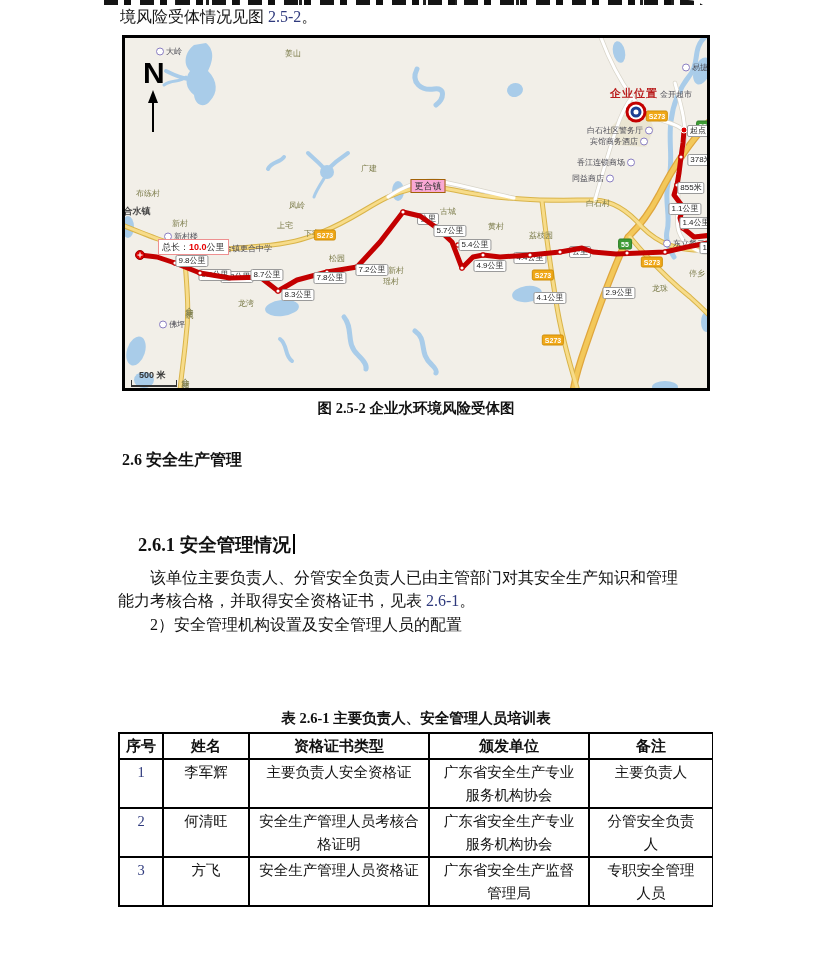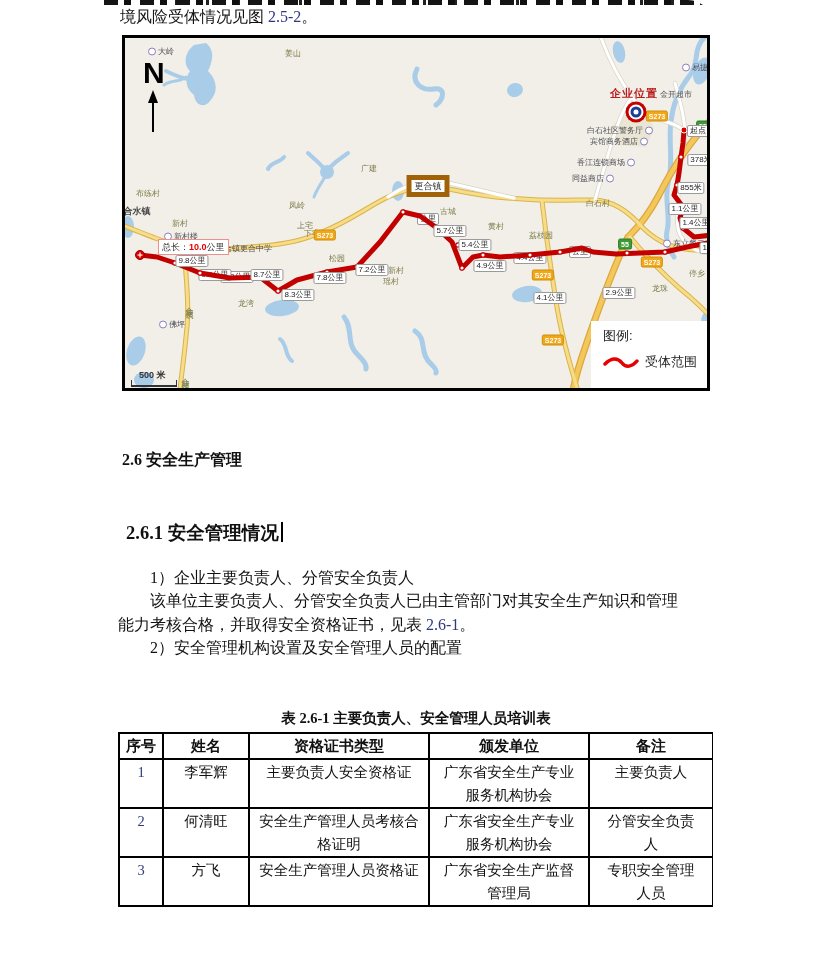--- a/index.html
+++ b/index.html
@@ -23,21 +23,21 @@
   .vl,.mk,.bdg,.vrd,.poi,.town-box,.town-plain{position:absolute;transform:translate(-50%,-50%);white-space:nowrap;}
   .vl{font-size:8px;color:#7c7c4a;}
   .poi{font-size:8px;color:#4c4c55;display:flex;align-items:center;gap:2px;}
   .poi-ic{display:inline-block;width:6px;height:6px;border:1px solid #8a7ec2;border-radius:50%;background:#fff;}
   .mk{font-size:8px;color:#222;background:#fff;border:1px solid #9a9a9a;border-radius:2px;
       padding:0 2px;line-height:10px;}
   .bdg{font-size:7px;line-height:9px;padding:0 2px;border-radius:2px;color:#fff;font-weight:bold;}
   .bdg.s273{background:#f0a818;border:1px solid #cf8d07;}
   .bdg.g55{background:#3d9b35;border:1px solid #2d7d27;}
   .vrd{font-size:8px;color:#7c7c4a;writing-mode:vertical-rl;letter-spacing:2px;}
-  .town-box{font-size:9px;color:#333;background:#ffffff;border:5px solid #a16207;padding:0 3px;line-height:12px;}
+  .town-box{font-size:9px;color:#333;background:#f9a8d4;border:1px solid #a16207;padding:0 3px;line-height:12px;}
   .town-plain{font-size:9px;font-weight:bold;color:#444;}
   .company-label{position:absolute;left:509px;top:55px;transform:translate(-50%,-50%);z-index:4;
     font-size:11px;font-weight:bold;color:#b91c1c;letter-spacing:1px;white-space:nowrap;}
   .company-marker{position:absolute;left:511px;top:74px;z-index:4;width:5px;height:5px;border-radius:50%;
     background:#fff;border:3px solid #1c3f94;box-shadow:0 0 0 2px #fff,0 0 0 5px #c40000;
     transform:translate(-50%,-50%);}
   .total-box{position:absolute;left:33px;top:201px;z-index:4;background:#fff;border:1px solid #ee9090;
     font-size:9px;line-height:12px;padding:1px 3px;color:#333;white-space:nowrap;}
   .total-box b{color:#e60000;}
   .legend{position:absolute;left:466px;top:283px;width:122px;height:73px;background:#fff;z-index:4;
@@ -48,21 +48,21 @@
   .north{position:absolute;left:18px;top:18px;z-index:4;font-size:30px;font-weight:bold;color:#000;
     font-family:"Liberation Sans",sans-serif;}
   .north-arrow{position:absolute;left:20px;top:52px;z-index:4;}
   .scale-txt{position:absolute;left:14px;top:331px;z-index:4;font-size:9px;font-weight:bold;color:#333;}
   .scale-bar{position:absolute;left:6px;top:342px;z-index:4;width:44px;height:5px;
     border-left:1px solid #333;border-right:1px solid #333;border-bottom:2px solid #333;}
   
   .fig-caption{position:absolute;top:399px;left:122px;width:588px;margin:0;text-align:center;
     font-size:14.5px;font-weight:bold;}
   .h2{position:absolute;top:450px;left:122px;margin:0;font-size:16px;font-weight:bold;}
-  .h3{position:absolute;top:516px;left:122px;margin:4px;font-size:18.5px;font-weight:bold;}
+  .h3{position:absolute;top:516px;left:122px;margin:16px;font-size:18.5px;font-weight:bold;}
   .caret{display:inline-block;width:2px;height:20px;background:#000;margin-left:2px;vertical-align:-3px;}
   #paragraphs{position:absolute;top:566px;left:118px;width:594px;}
   #paragraphs p{margin:0;font-size:16px;line-height:23.4px;text-indent:2em;white-space:pre-line;}
   .tbl-title{position:absolute;top:709px;left:122px;width:588px;margin:0;text-align:center;
     font-size:14.5px;font-weight:bold;}
   table.t{position:absolute;top:732px;left:118px;border-collapse:collapse;table-layout:fixed;width:594px;}
   table.t td,table.t th{border:2px solid #000;text-align:center;vertical-align:top;
     font-size:14.5px;line-height:22.5px;padding:1px 2px;white-space:pre-line;overflow:hidden;}
   table.t th{font-size:15px;font-weight:bold;padding:0;line-height:24px;}
   table.t tr.hr{height:26px;}
@@ -142,33 +142,33 @@
         </g>
       </g>
     </svg>
 
     <div id="lbl-base">
         <span class="vl" style="left: 168px; top: 15px;">姜山</span>
         <span class="vl" style="left: 244px; top: 130px;">广建</span>
         <span class="vl" style="left: 23px; top: 155px;">布练村</span>
         <span class="vl" style="left: 55px; top: 185px;">新村</span>
         <span class="vl" style="left: 172px; top: 167px;">凤岭</span>
-        <span class="vl" style="left: 160px; top: 187px; margin-left: 20px;">上宅</span>
+        <span class="vl" style="left: 160px; top: 187px;">上宅</span>
         <span class="vl" style="left: 187px; top: 195px;">下宅</span>
         <span class="vl" style="left: 168px; top: 220px; margin-left: 44px;">松园</span>
         <span class="vl" style="left: 121px; top: 265px;">龙湾</span>
         <span class="vl" style="left: 323px; top: 173px;">古城</span>
         <span class="vl" style="left: 371px; top: 188px;">黄村</span>
         <span class="vl" style="left: 416px; top: 197px;">荔枝园</span>
         <span class="vl" style="left: 473px; top: 165px;">白石村</span>
         <span class="vl" style="left: 263px; top: 232px;">下窑新村</span>
         <span class="vl" style="left: 266px; top: 243px;">瑶村</span>
         <span class="vl" style="left: 535px; top: 250px;">龙珠</span>
         <span class="vl" style="left: 572px; top: 235px;">停乡</span>
-        <span class="poi" style="left: 36px; top: 13px;">
+        <span class="poi" style="left: 44px; top: 13px;">
           <i class="poi-ic"></i>
           <em style="font-style: normal;">大岭</em>
         </span>
         <span class="poi" style="left: 578px; top: 29px;">
           <i class="poi-ic"></i>
           <em style="font-style: normal;">易捷便利</em>
         </span>
         <span class="poi" style="left: 551px; top: 56px;">
           <em style="font-style: normal;">金开超市</em>
         </span>
@@ -274,40 +274,31 @@
     <div class="company-marker"></div>
 
     <div class="total-box"><span>总长：</span><b>10.0</b><span>公里</span></div>
 
     <div class="north">N</div>
     <svg class="north-arrow" width="16" height="44">
       <line x1="8" y1="10" x2="8" y2="42" stroke="#000" stroke-width="2"></line>
       <polygon points="8,0 3,13 13,13" fill="#000"></polygon>
     </svg>
 
-    <div class="legend">
-      <div class="t">图例:</div>
-      <div class="row">
-        <svg width="36" height="14">
-          <path d="M2,9 C9,2 15,3 19,8 C23,13 29,12 34,6" fill="none" stroke="#e60000" stroke-width="3.5" stroke-linecap="round"></path>
-        </svg>
-        <span>受体范围</span>
-      </div>
-    </div>
 
     <div class="scale-txt">500 米</div>
     <div class="scale-bar"></div>
   </div>
 
+  <p class="fig-caption">图 2.5-2 企业水环境风险受体图</p>
 
   <h2 class="h2"><span>2.6 安全生产管理</span></h2>
   <h3 class="h3"><span>2.6.1 安全管理情况</span><span class="caret"></span></h3>
 
   <div id="paragraphs">
-      <p><span>1）企业主要负责人、分管安全负责人</span></p>
       <p><span>该单位主要负责人、分管安全负责人已由主管部门对其安全生产知识和管理
 能力考核合格，并取得安全资格证书，见表 </span><span class="num">2.6-1</span><span>。</span></p>
       <p><span>2）安全管理机构设置及安全管理人员的配置</span></p>
     </div>
 
   <p class="tbl-title">表 2.6-1 主要负责人、安全管理人员培训表</p>
 
   <table class="t">
     <colgroup>
         <col style="width:44px">

